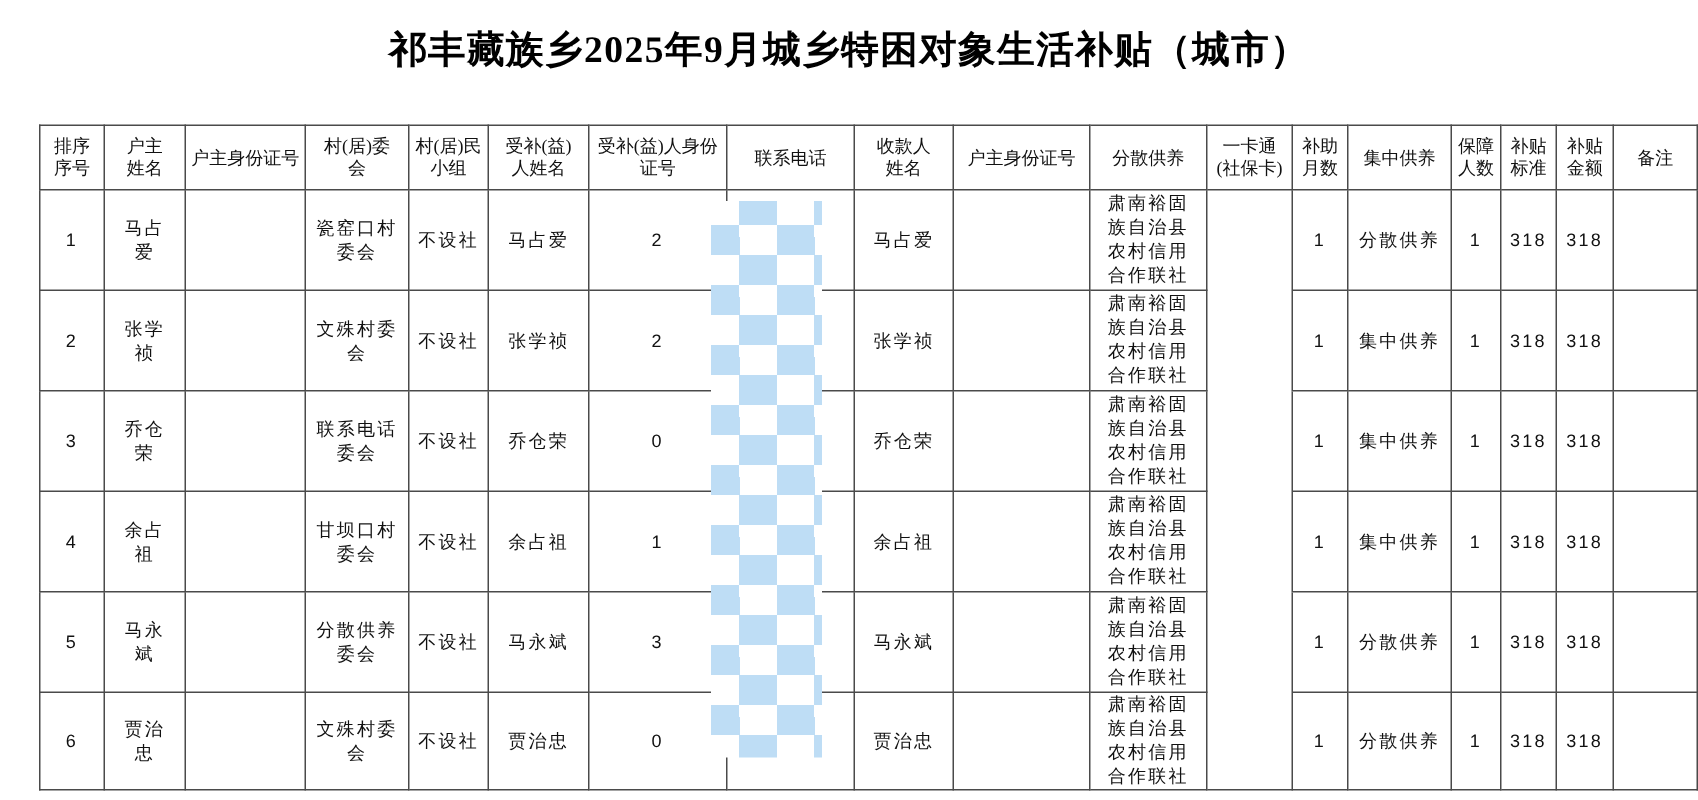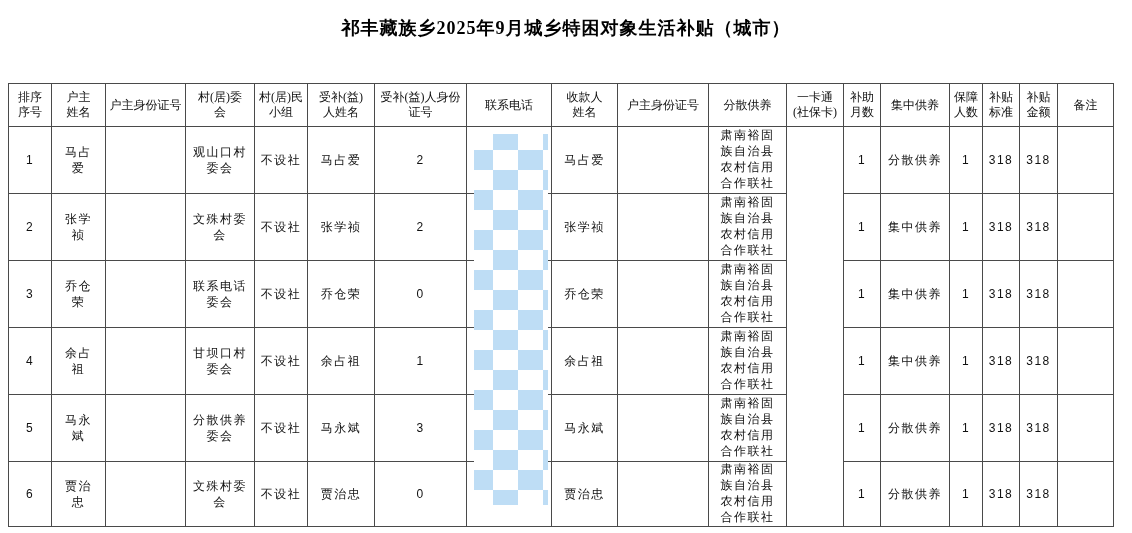--- a/index.html
+++ b/index.html
@@ -1,20 +1,20 @@
 <!DOCTYPE html>
 <html><head>
 <meta charset="utf-8">
 <style>
   html,body{margin:0;padding:0;background:#fff;}
   #screen{position:relative;width:1132px;height:533px;background:#fff;overflow:hidden;
           font-family:"Liberation Serif","DejaVu Serif",serif;color:#111;}
   #title{position:absolute;top:16px;left:0;width:1132px;text-align:center;
-         font-size:18px;font-weight:bold;letter-spacing:1px;color:#000;}
-  #grid{position:absolute;left:8px;top:83px;border-collapse:collapse;table-layout:fixed;}
+         font-size:25px;font-weight:bold;letter-spacing:1px;color:#000;}
+  #grid{position:absolute;left:26px;top:83px;border-collapse:collapse;table-layout:fixed;}
   #grid th,#grid td{border:1px solid #4a4a4a;padding:0 2px;text-align:center;vertical-align:middle;
          white-space:pre-line;overflow:hidden;font-weight:normal;}
   #grid th{font-size:12px;line-height:15px;height:42px;color:#111;}
   #grid td{font-size:12px;letter-spacing:1.5px;line-height:16px;}
   #grid tbody tr{height:67px;}
   #grid tbody tr:last-child{height:61px;}
   td.num{font-family:"Liberation Sans","DejaVu Sans",sans-serif;font-size:13px;letter-spacing:0;}
   td.idr{text-align:right;padding-right:7px;}
   td.phone{text-align:right;padding-right:2px;}
   td.bank{font-size:11.5px;letter-spacing:1px;line-height:16.5px;padding:0;font-family:Liberation Mono, monospace;}
@@ -86,21 +86,21 @@
         <th>备注</th>
       </tr>
     </thead>
     <tbody>
 
     <tr>
         <td class="num">1</td>
         <td>马占
 爱</td>
         <td></td>
-        <td>观山口村
+        <td>瓷窑口村
 委会</td>
         <td>不设社</td>
         <td>马占爱</td>
         <td class="num idr">2</td>
         <td class="num phone">5</td>
         <td>马占爱</td>
         <td></td>
         <td class="bank">肃南裕固
 族自治县
 农村信用

